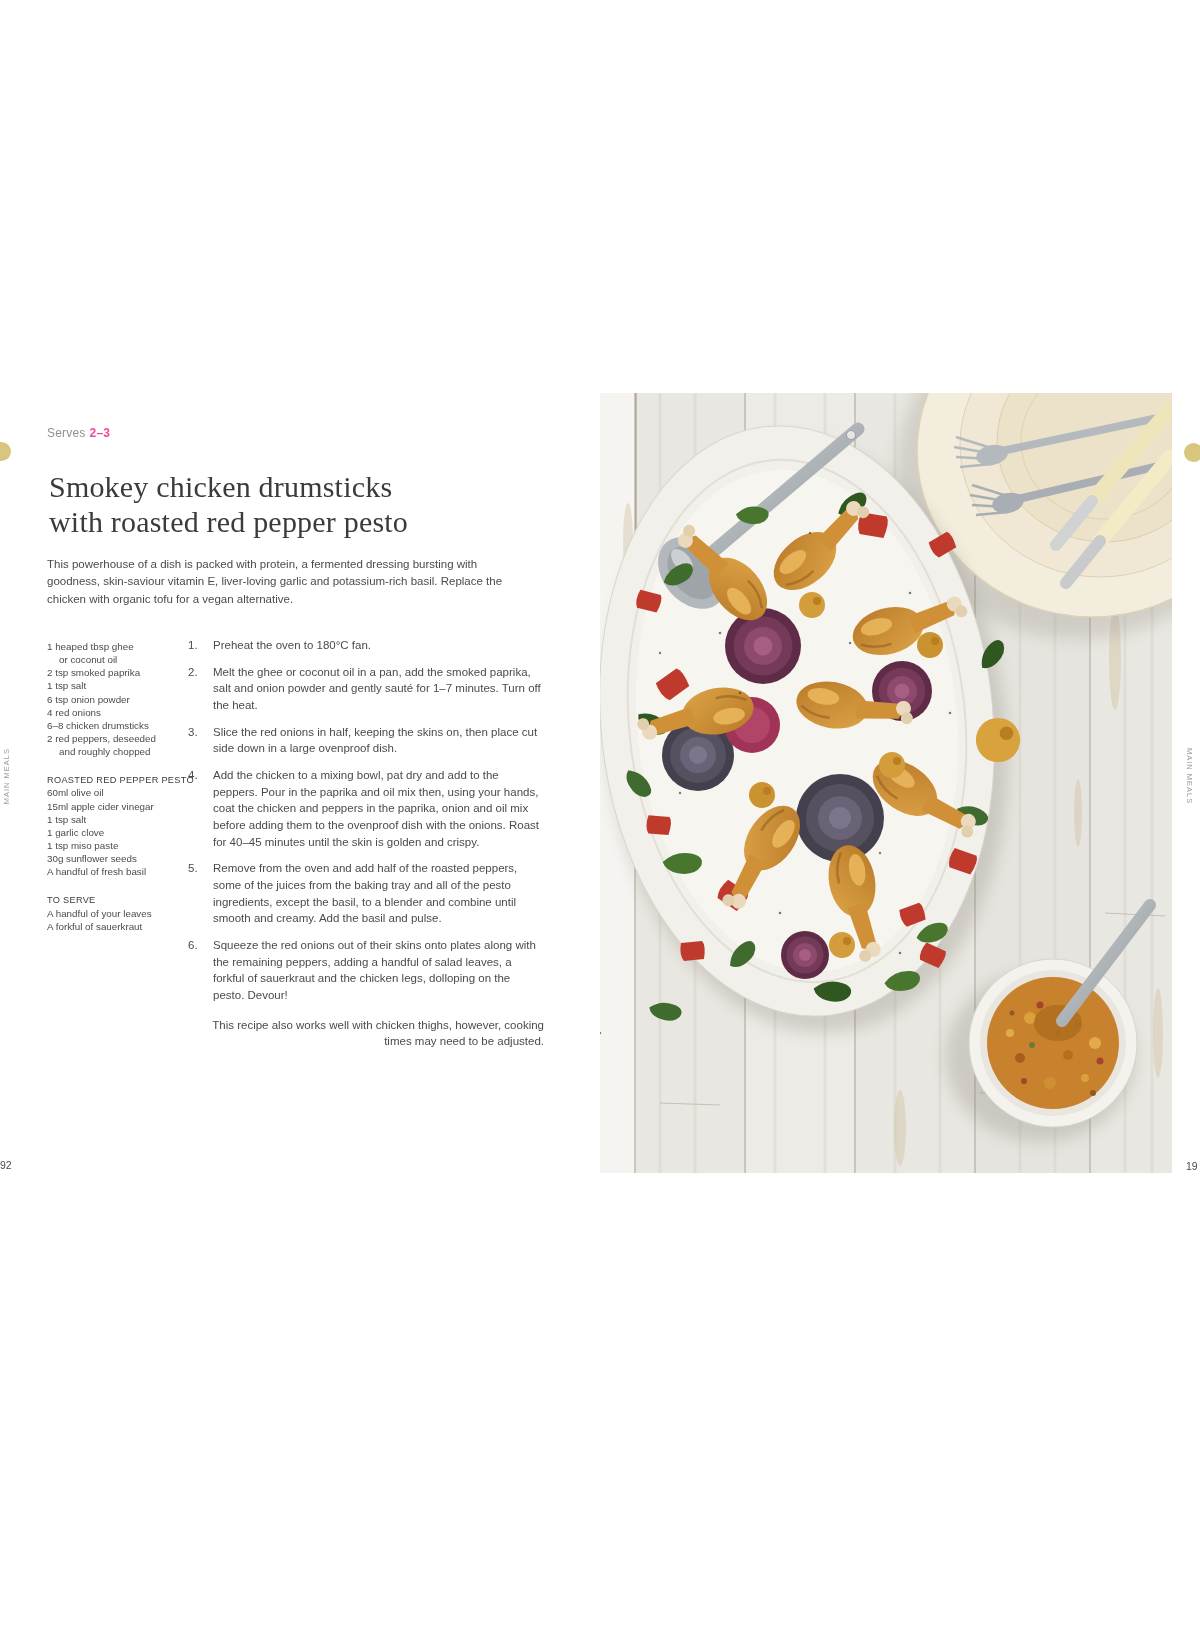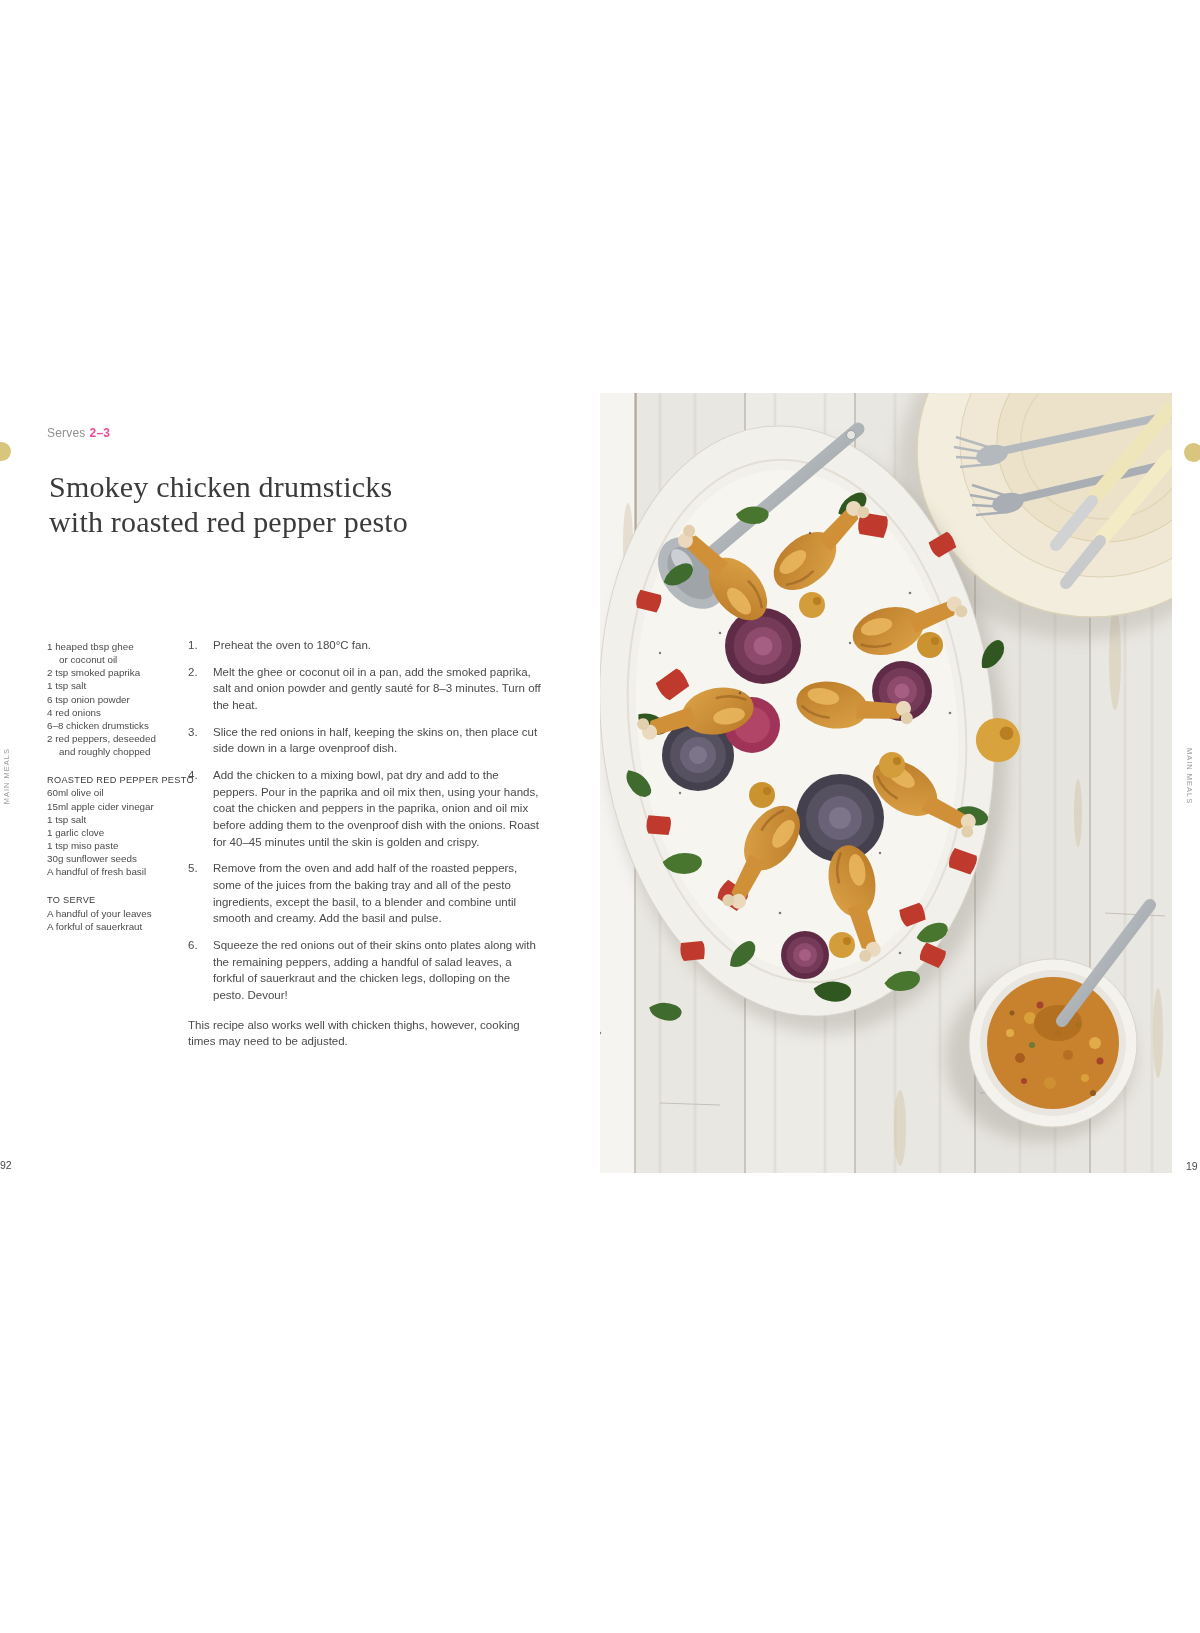--- a/index.html
+++ b/index.html
@@ -14,21 +14,21 @@
 
   .intro{position:absolute;left:47px;top:556px;width:484px;font-size:11.5px;line-height:1.5;color:#4b4b4b;}
 
   .ingredients{position:absolute;left:47px;top:640px;width:148px;font-size:9.8px;line-height:1.34;color:#4b4b4b;}
   .ing-line.indent{padding-left:12px;}
   .ing-line.group-heading{margin-top:16px;font-weight:400;font-size:9.2px;color:#3b3b3b;letter-spacing:.3px;}
 
   .method{position:absolute;left:188px;top:637px;width:356px;font-size:11.5px;line-height:1.45;color:#4b4b4b;}
   .step{display:flex;margin-bottom:10px;}
   .step-num{width:25px;flex:none;}
-  .note{margin-top:13px;}
+  .note{margin-top:13px;text-align:right;}
 
   .photo{position:absolute;left:600px;top:393px;width:572px;height:780px;}
   .photo svg{display:block;}
 
   .side-label{position:absolute;font-size:7.5px;color:#9c9c9c;letter-spacing:1px;writing-mode:vertical-rl;}
   .side-label.left{left:2px;top:748px;transform:rotate(180deg);}
   .side-label.right{left:1185px;top:748px;}
 
   .dot{position:absolute;width:19px;height:19px;border-radius:50%;background:#d8c67e;}
   .dot.left{left:-8px;top:442px;}
@@ -48,20 +48,21 @@
 
   <div class="serves">
     <span>Serves</span><span class="serves-val">2–3</span>
   </div>
 
   <h1 class="title" style="margin:4px;">
     <span>Smokey chicken drumsticks</span><br>
     <span>with roasted red pepper pesto</span>
   </h1>
 
+  <p class="intro" style="margin:0;">This powerhouse of a dish is packed with protein, a fermented dressing bursting with goodness, skin-saviour vitamin E, liver-loving garlic and potassium-rich basil. Replace the chicken with organic tofu for a vegan alternative.</p>
 
   <div class="ingredients">
 
       <div class="ing-line">1 heaped tbsp ghee</div>
 
       <div class="ing-line indent">or coconut oil</div>
 
       <div class="ing-line">2 tsp smoked paprika</div>
 
       <div class="ing-line">1 tsp salt</div>
@@ -102,21 +103,21 @@
   <div class="method">
     <div>
 
         <div class="step">
           <span class="step-num">1.</span>
           <span class="step-text">Preheat the oven to 180°C fan.</span>
         </div>
 
         <div class="step">
           <span class="step-num">2.</span>
-          <span class="step-text">Melt the ghee or coconut oil in a pan, add the smoked paprika, salt and onion powder and gently sauté for 8–3 minutes. Turn off the heat.</span>
+          <span class="step-text">Melt the ghee or coconut oil in a pan, add the smoked paprika, salt and onion powder and gently sauté for 1–7 minutes. Turn off the heat.</span>
         </div>
 
         <div class="step">
           <span class="step-num">3.</span>
           <span class="step-text">Slice the red onions in half, keeping the skins on, then place cut side down in a large ovenproof dish.</span>
         </div>
 
         <div class="step">
           <span class="step-num">4.</span>
           <span class="step-text">Add the chicken to a mixing bowl, pat dry and add to the peppers. Pour in the paprika and oil mix then, using your hands, coat the chicken and peppers in the paprika, onion and oil mix before adding them to the ovenproof dish with the onions. Roast for 40–45 minutes until the skin is golden and crispy.</span>

